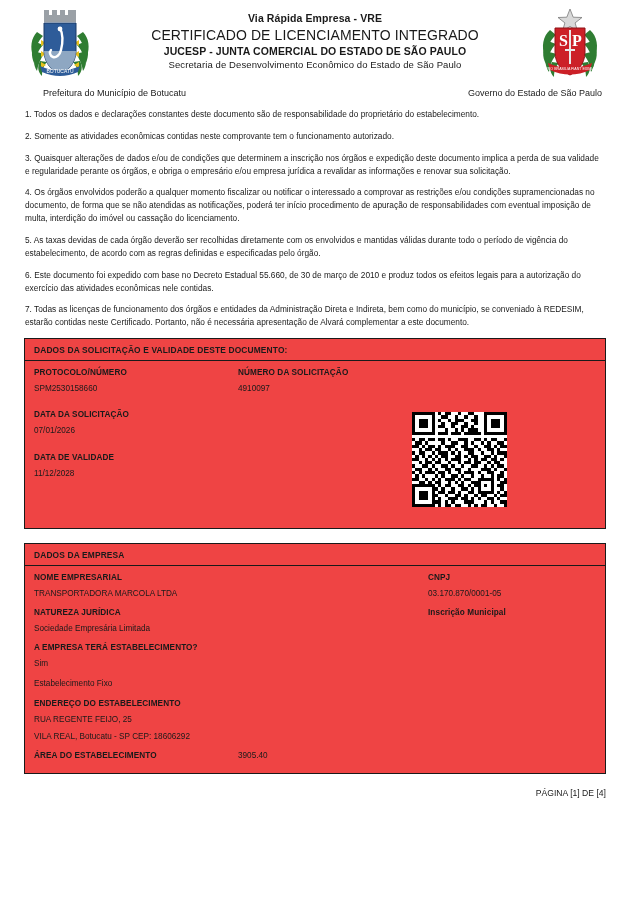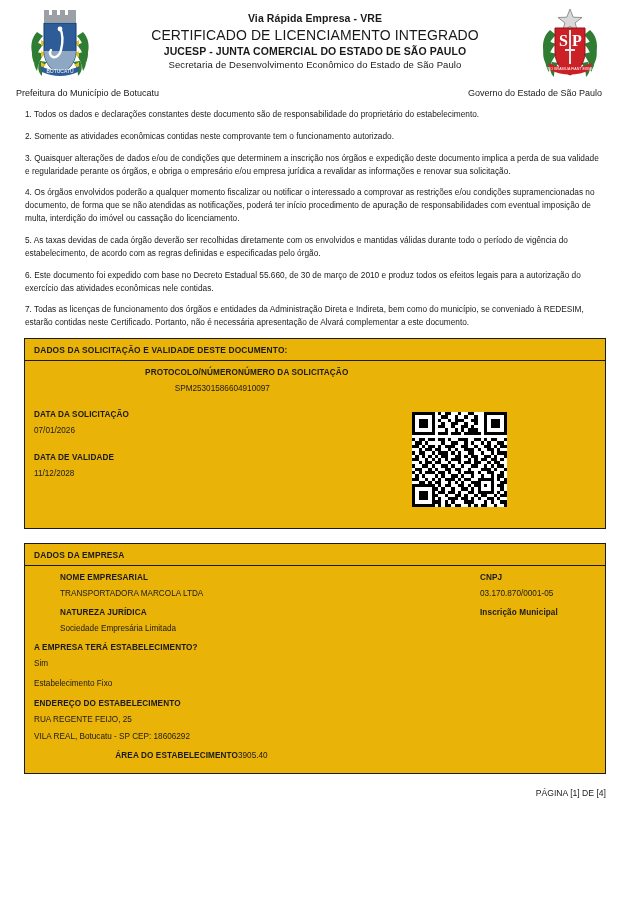--- a/index.html
+++ b/index.html
@@ -41,21 +41,21 @@
     letter-spacing: 0.1px;
   }
   .ht-1 { font-size: 10.5px; font-weight: bold; }
   .ht-2 { font-size: 14px; font-weight: normal; }
   .ht-3 { font-size: 10.5px; font-weight: bold; }
   .ht-4 { font-size: 9.5px; font-weight: normal; }
 
   .subheader {
     display: flex;
     justify-content: space-between;
-    padding: 4px 28px 0 16px;
+    padding: 4px 28px 0 43px;
     font-size: 9px;
   }
 
   
   .notice {
     padding: 10px 25px 0 25px;
   }
   .notice-title {
     font-size: 8.6px;
     font-weight: bold;
@@ -66,21 +66,21 @@
     line-height: 1.55;
     margin-bottom: 9px;
     text-align: left;
   }
 
   
   .panel {
     margin: 0 24px;
     border: 1.6px solid #1a1a1a;
     box-sizing: border-box;
-    background: #eab308;
+    background: #ef4444;
     position: relative;
   }
   .panel-header {
     font-size: 8.4px;
     font-weight: bold;
     padding: 6px 9px 5px 9px;
     border-bottom: 1.1px solid #1a1a1a;
     letter-spacing: 0.15px;
   }
   .panel-body {
@@ -98,27 +98,27 @@
     font-size: 8.2px;
     font-weight: normal;
     margin-bottom: 8px;
   }
 
   
   .row2 {
     display: flex;
     margin-bottom: 7px;
   }
-  .row2 > .c-a { width: 204px; flex: 0 0 204px; text-align: right; }
+  .row2 > .c-a { width: 204px; flex: 0 0 204px; }
   .row2 > .c-b { flex: 1 1 auto; }
   .row2 .fld-label, .row2 .fld-value { margin-bottom: 0; }
 
   .row2b > .c-a { width: 394px; flex: 0 0 394px; }
   .row2b > .c-b { flex: 1 1 auto; }
-  .row2b .fld-label, .row2b .fld-value { margin-bottom: 0; margin-left: 26px; }
+  .row2b .fld-label, .row2b .fld-value { margin-bottom: 0; }
   .row2b { display: flex; margin-bottom: 7px; }
 
   .solic-body { min-height: 152px; }
   .empresa-body { padding-bottom: 6px; }
 
   
   .qr-wrap {
     position: absolute;
     right: 98px;
     top: 30px;

